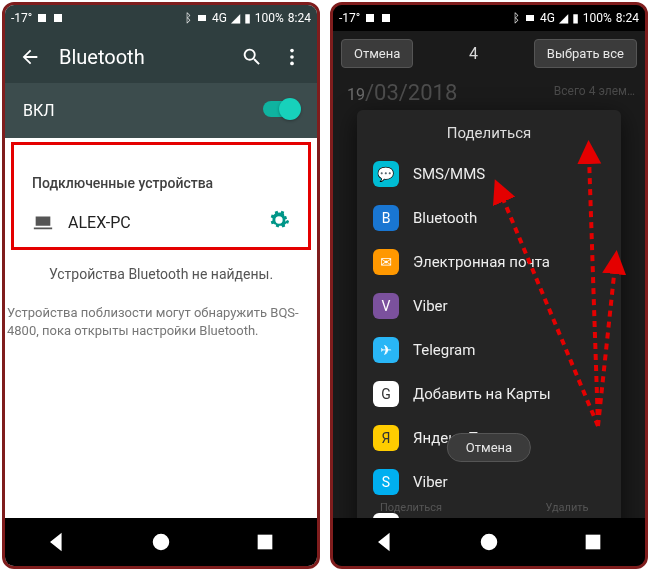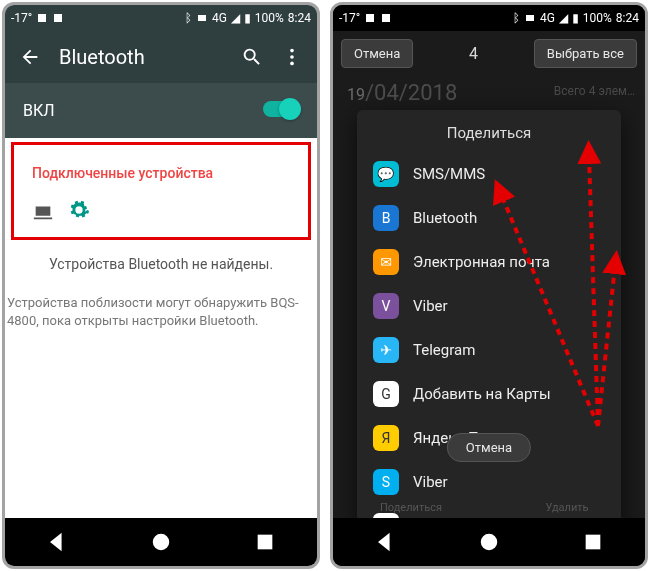--- a/index.html
+++ b/index.html
@@ -5,21 +5,21 @@
   * { box-sizing: border-box; margin: 0; padding: 0; }
   body {
     width: 650px; height: 571px;
     background: #fff;
     font-family: Roboto, Arial, sans-serif;
     display: flex; gap: 10px;
     padding: 2px;
   }
   .phone {
     flex: 1;
-    border: 3px solid #a3a3a3;
+    border: 3px solid #7f1d1d;
     border-radius: 12px;
     overflow: hidden;
     display: flex; flex-direction: column;
     background: #fff;
     position: relative;
   }
   
   .status {
     background:#2f3e3f; color:#fff;
     height: 26px; display:flex; align-items:center;
@@ -45,21 +45,21 @@
   }
   .switch {
     width:36px; height:16px; border-radius:8px; background:#0fb3a0;
     position:relative;
   }
   .switch::after{
     content:""; position:absolute; right:-2px; top:-3px;
     width:22px; height:22px; border-radius:50%; background:#17d1bb;
     box-shadow:0 1px 3px rgba(0,0,0,.3);
   }
-  .section { padding: 20px 18px 6px; font-size:14px; color:#ef4444; font-weight:500;}
+  .section { padding: 30px 18px 6px; font-size:14px; color:#404040; font-weight:500;}
   .device-row {
     display:flex; align-items:center; gap:14px;
     padding: 12px 18px; font-size:16px; color:#222;
   }
   .device-row .name { flex:1; }
   .device-row svg { width:22px; height:22px; fill:#555; }
   .dev-gear svg { fill:#009688; }
   .highlight { border:3px solid #e40000; margin:4px 6px; }
   .info { padding:12px 18px; color:#555; font-size:14px; text-align:center;}
   .hint { padding:10px 2px; color:#777; font-size:13px; line-height:1.4;}
@@ -165,20 +165,21 @@
     <span>ВКЛ</span>
     <div class="switch"></div>
   </div>
 
   <div class="highlight">
     <div class="section">Подключенные устройства</div>
     <div class="device-row">
       <svg viewBox="0 0 24 24">
           <path d="M4 6h16v10H4zM2 18h20v2H2z"></path>
         </svg>
+      <span class="name">ALEX-PC</span>
       <span class="dev-gear">
         <svg viewBox="0 0 24 24">
             <path d="M12 8a4 4 0 100 8 4 4 0 000-8zm9 4l2 1-1 3-2-.5a8 8 0 01-1.7 1.7l.5 2-3 1-1-2a8 8 0 01-2.4 0l-1 2-3-1 .5-2A8 8 0 016.2 16L4 16.5l-1-3 2-1a8 8 0 010-2.4l-2-1 1-3 2 .5A8 8 0 017.8 5l-.5-2 3-1 1 2a8 8 0 012.4 0l1-2 3 1-.5 2A8 8 0 0117.8 8l2-.5 1 3-2 1a8 8 0 010 2.4z"></path>
           </svg>
       </span>
     </div>
   </div>
 
   <div class="info">Устройства Bluetooth не найдены.</div>
   <div class="hint">Устройства поблизости могут обнаружить BQS-4800, пока открыты настройки Bluetooth.</div>
@@ -221,21 +222,21 @@
   </div>
 
   <div class="r-top">
     <div class="r-btn">Отмена</div>
     <div class="r-count">4</div>
     <div class="r-btn">Выбрать все</div>
   </div>
 
   <div class="r-bg">
     <div class="r-bg-date" style="top:4px;">
-      <span class="dd">19</span><span>/04/2018</span>
+      <span class="dd">19</span><span>/03/2018</span>
     </div>
     <div style="position:absolute; right:10px; top:8px; color:#4a4a4a; font-size:12px;">Всего 4 элем…</div>
 
     <div class="share-sheet">
       <div class="share-title">Поделиться</div>
       <div id="share-list">
           <div class="share-item">
             <div class="ic" style="background: rgb(0, 188, 212);">💬</div>
             <span>SMS/MMS</span>
           </div>

